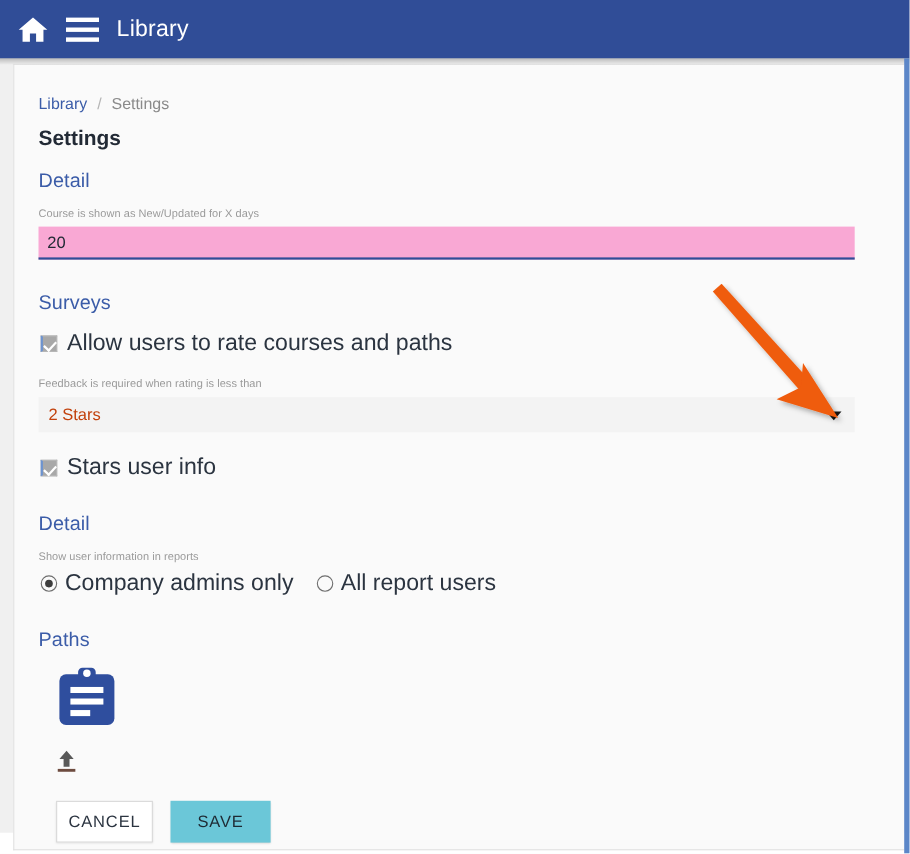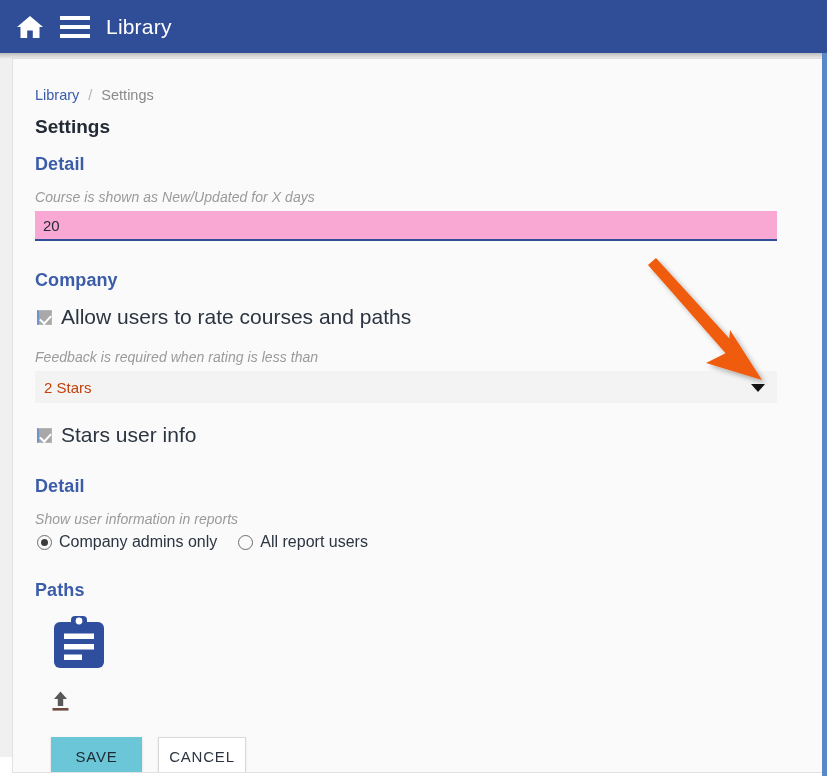--- a/index.html
+++ b/index.html
@@ -123,32 +123,31 @@
   h1.page-title {
     font-size: 19px;
     font-weight: bold;
     color: #222a35;
     margin: 0 0 16px 0;
     letter-spacing: 0;
   }
 
   h2.section-title {
     font-size: 18px;
-    font-weight: 700;
+    font-weight: 400;
     color: #3b5ca8;
     margin: 0 0 14px 0;
     letter-spacing: .1px;
   }
 
   .field-label {
-    font-size: 14px;
+    font-size: 10px;
     color: #9a9a9a;
     margin-bottom: 6px;
     letter-spacing: .05px;
-    font-style: italic;
   }
 
   
   .text-input {
     width: 742px;
     height: 30px;
     background: #f9a8d4;
     border: none;
     border-bottom: 2px solid #304d97;
     box-sizing: border-box;
@@ -247,21 +246,21 @@
   }
   .rb.checked::after {
     content: "";
     position: absolute;
     left: 3px; top: 3px;
     width: 7px; height: 7px;
     border-radius: 50%;
     background: #3d3d3d;
   }
   .radio-label {
-    font-size: 16px;
+    font-size: 21px;
     color: #2b3440;
   }
 
   
   .paths-tile {
     margin: 14px 0 0 16px;
     width: 56px; height: 56px;
   }
   .upload-icon {
     margin: 18px 0 0 14px;
@@ -341,21 +340,21 @@
       </div>
 
       <h1 class="page-title">Settings</h1>
 
       <h2 class="section-title">Detail</h2>
       <div class="field-label">Course is shown as New/Updated for X days</div>
       <input class="text-input" type="text" value="20" style="">
 
       <div class="gap-lg"></div>
 
-      <h2 class="section-title">Company</h2>
+      <h2 class="section-title">Surveys</h2>
 
       <div class="check-row">
         <span class="cb"></span>
         <span class="check-label">Allow users to rate courses and paths</span>
       </div>
 
       <div class="gap-md"></div>
 
       <div class="field-label">Feedback is required when rating is less than</div>
       <div class="select-wrap">
@@ -401,22 +400,22 @@
       </div>
 
       <div class="upload-icon">
         <svg width="24" height="24" viewBox="0 0 24 24" xmlns="http://www.w3.org/2000/svg">
           <path d="M11.5 2.5 L18 10 L14.2 10 L14.2 17 L8.8 17 L8.8 10 L5 10 Z" fill="#595959"></path>
           <rect x="3.5" y="19" width="16" height="2.6" fill="#6d4b3f"></rect>
         </svg>
       </div>
 
       <div class="btn-row">
+        <button class="btn btn-cancel">CANCEL</button>
         <button class="btn btn-save">SAVE</button>
-        <button class="btn btn-cancel">CANCEL</button>
       </div>
 
     </div>
   </div>
 
   <div class="arrow-annotation">
     <svg width="160" height="135" viewBox="0 0 160 135" xmlns="http://www.w3.org/2000/svg">
       <defs>
         <filter id="arrowShadow" x="-25%" y="-25%" width="160%" height="160%">
           <feDropShadow dx="3" dy="3" stdDeviation="2.6" flood-color="#000000" flood-opacity="0.30"></feDropShadow>

